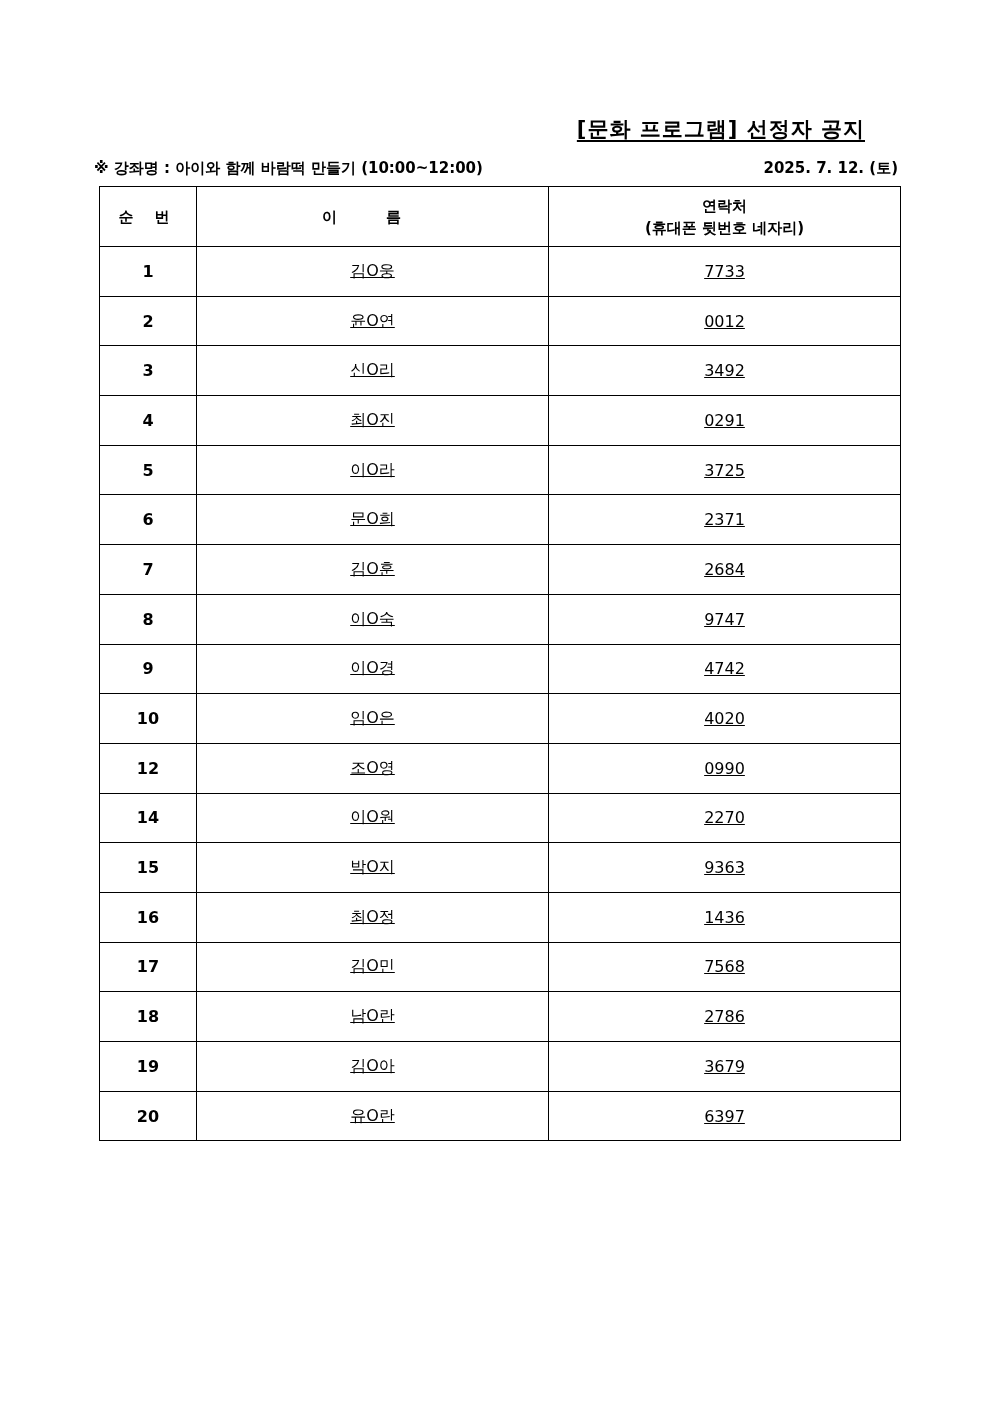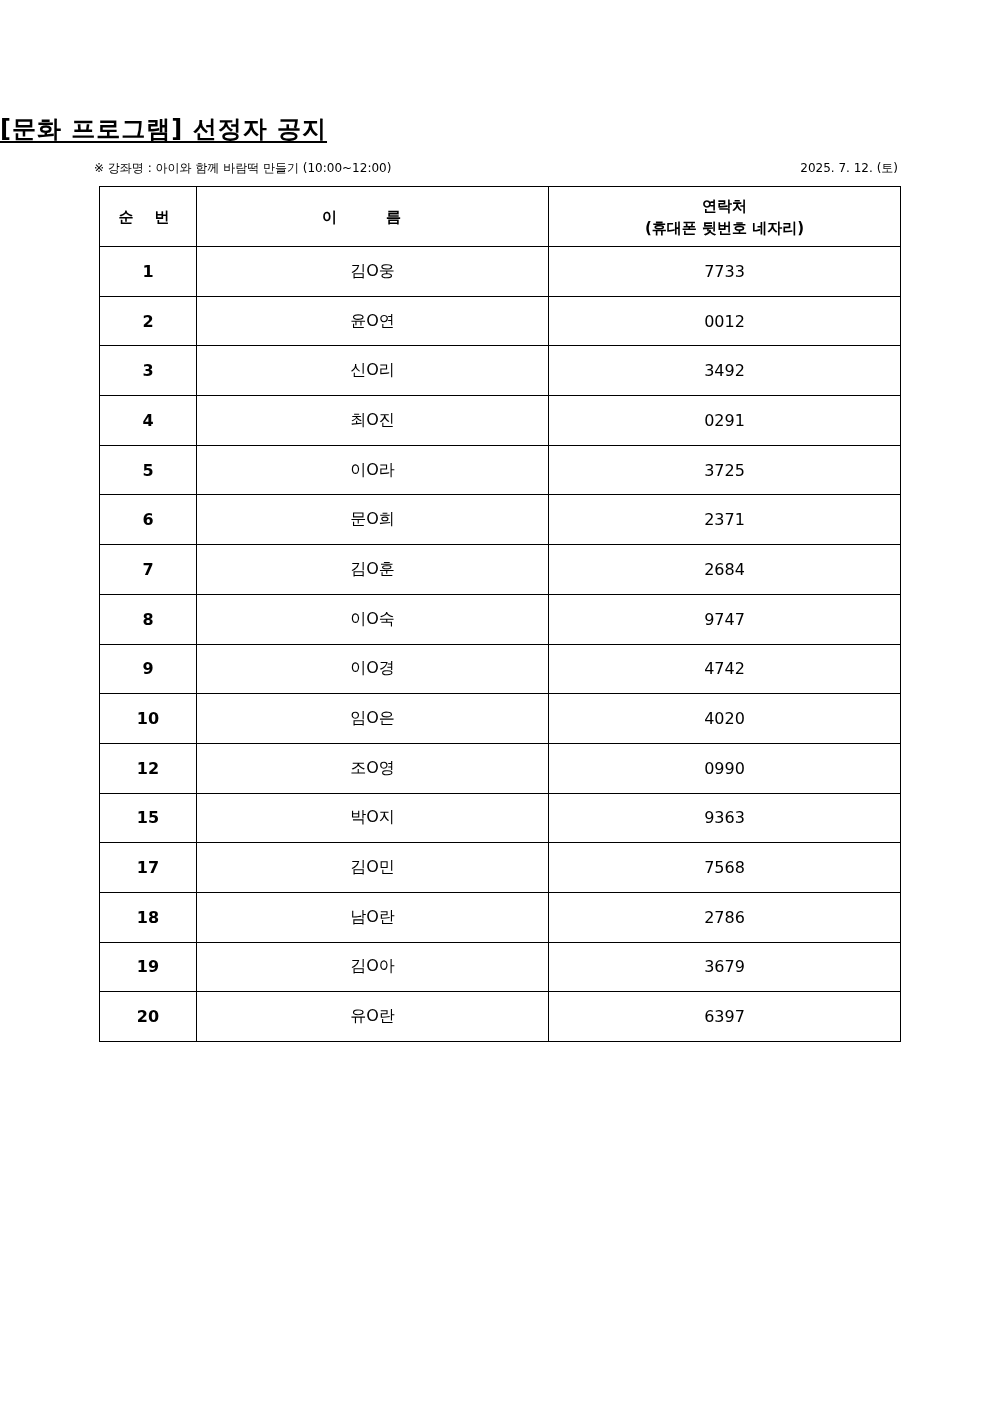--- a/index.html
+++ b/index.html
@@ -3,42 +3,42 @@
   <meta charset="utf-8">
   <style>
     html, body { margin: 0; padding: 0; background: #ffffff; }
     body {
       width: 992px; height: 1403px; position: relative; overflow: hidden;
       font-family: "DejaVu Sans", "Liberation Sans", sans-serif;
       color: #000;
     }
     .title {
       position: absolute; left: 0; width: 865px; top: 112px;
-      text-align: left; font-size: 24px; font-weight: bold; line-height: 34px;
+      text-align: right; font-size: 21px; font-weight: bold; line-height: 34px;
     }
     .title span { text-decoration: underline; text-underline-offset: 4px; letter-spacing: 1px; }
     .subhead {
       position: absolute; left: 94px; top: 155px; width: 804px; height: 26px;
       display: flex; justify-content: space-between; align-items: center;
-      font-size: 12px; font-weight: normal;
+      font-size: 15px; font-weight: bold;
     }
     .doc-table {
       position: absolute; left: 99px; top: 186px; width: 801px;
       border-collapse: collapse; table-layout: fixed; padding-left: 45px;
     }
     .doc-table td, .doc-table th {
       border: 1px solid #000; text-align: center; vertical-align: middle; padding: 0;
     }
     .doc-table th { height: 59px; font-weight: bold; font-size: 15px; line-height: 22px; }
     .doc-table td { height: 48.7px; font-size: 16px; }
     .c1 { width: 97px; }
     .c2 { width: 352px; }
     .c3 { width: 352px; }
     td.num { font-weight: bold; }
-    td.name, td.phone { font-weight: normal; }
+    td.name, td.phone { font-weight: normal; text-decoration: underline; }
     .hdr-spaced { letter-spacing: 8px; }
     .hdr-wide { letter-spacing: 22px; }
   </style>
 </head>
 <body>
 
 <div class="title">
   <span>[문화 프로그램] 선정자 공지</span>
 </div>
 
@@ -113,23 +113,33 @@
         <td class="num">10</td>
         <td class="name">임O은</td>
         <td class="phone">4020</td>
       </tr>
       <tr>
         <td class="num">12</td>
         <td class="name">조O영</td>
         <td class="phone">0990</td>
       </tr>
       <tr>
+        <td class="num">14</td>
+        <td class="name">이O원</td>
+        <td class="phone">2270</td>
+      </tr>
+      <tr>
         <td class="num">15</td>
         <td class="name">박O지</td>
         <td class="phone">9363</td>
+      </tr>
+      <tr>
+        <td class="num">16</td>
+        <td class="name">최O정</td>
+        <td class="phone">1436</td>
       </tr>
       <tr>
         <td class="num">17</td>
         <td class="name">김O민</td>
         <td class="phone">7568</td>
       </tr>
       <tr>
         <td class="num">18</td>
         <td class="name">남O란</td>
         <td class="phone">2786</td>

